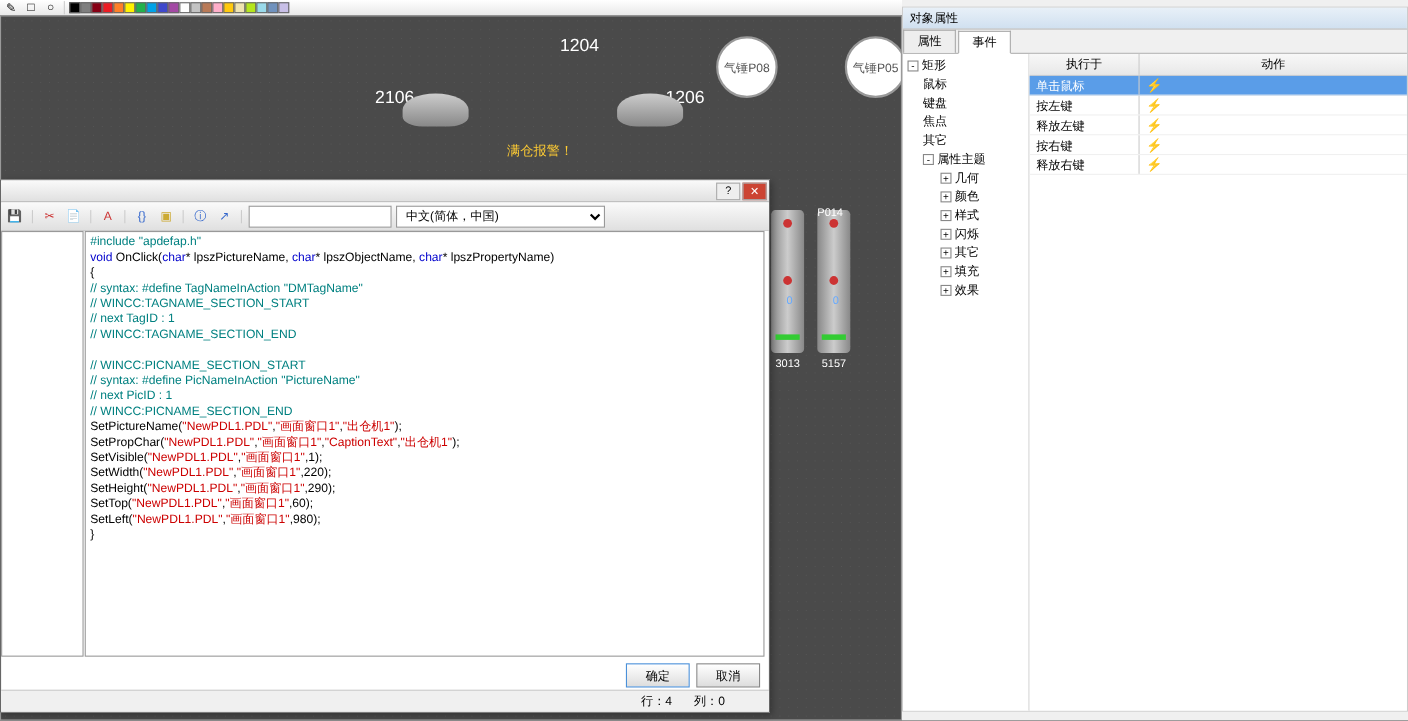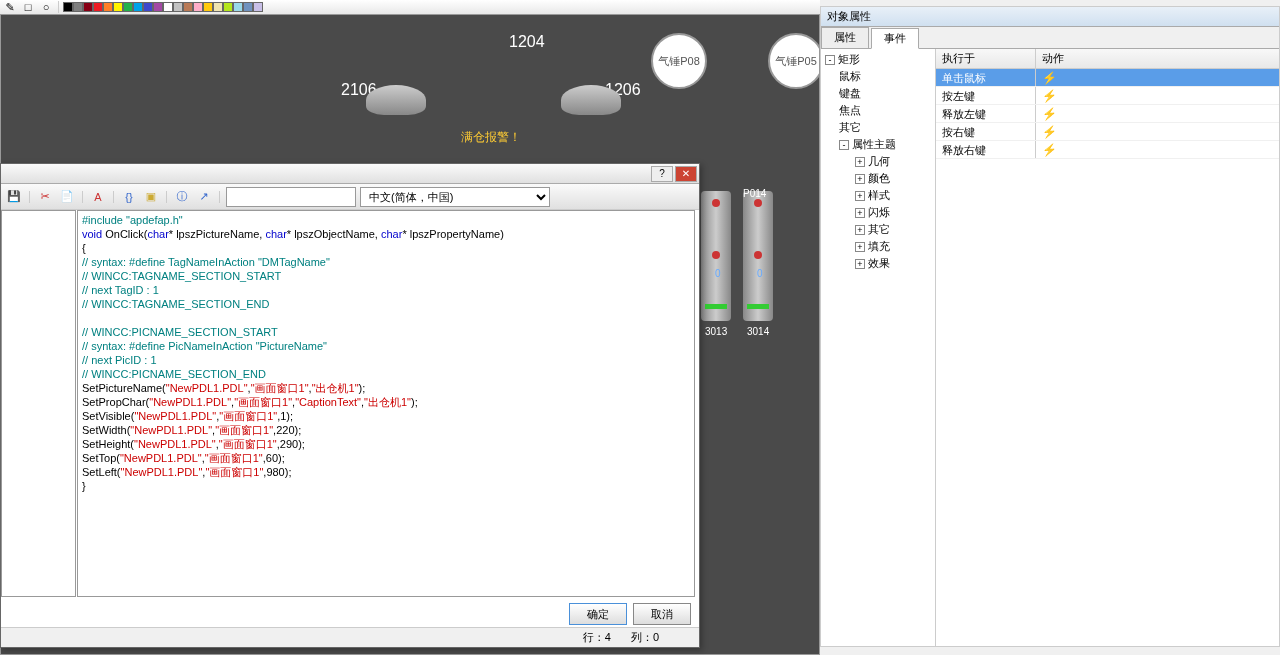--- a/index.html
+++ b/index.html
@@ -46,21 +46,21 @@
 .prop-tabs { height: 22px; display: flex; background: #f0f0f0; border-bottom: 1px solid #aaa; }
 .prop-tab { padding: 2px 12px; border: 1px solid #aaa; border-bottom: none; background: #eee; margin-right: 2px; cursor: pointer; font-size: 11px; }
 .prop-tab.active { background: #fff; border-bottom: 1px solid #fff; position: relative; top: 1px; }
 .prop-content { display: flex; height: calc(100% - 42px); }
 .tree-panel { width: 115px; background: #fff; border-right: 1px solid #ccc; padding: 2px; font-size: 11px; overflow-y: auto; }
 .tree-node { padding: 1px 2px; cursor: default; white-space: nowrap; }
 .tree-node .expander { display: inline-block; width: 10px; height: 10px; border: 1px solid #888; text-align: center; line-height: 8px; margin-right: 3px; cursor: pointer; font-size: 9px; }
 .tree-indent-1 { padding-left: 16px; }
 .tree-indent-2 { padding-left: 32px; }
 .events-panel { flex: 1; background: #fff; }
-.events-header { display: flex; background: linear-gradient(#f8f8f8, #e8e8e8); border-bottom: 1px solid #ccc; height: 20px; }
+.events-header { display: flex; background: linear-gradient(#f8f8f8, #e8e8e8); border-bottom: 1px solid #ccc; height: 20px; text-align: center; }
 .events-col-1 { width: 100px; padding: 2px 6px; border-right: 1px solid #ccc; font-size: 11px; }
 .events-col-2 { flex: 1; padding: 2px 6px; font-size: 11px; }
 .event-row { display: flex; height: 18px; border-bottom: 1px solid #f0f0f0; cursor: pointer; }
 .event-row.selected { background: #5a9de8; color: #fff; }
 .lightning { color: #66aa33; font-size: 12px; }
 .lightning.gray { color: #aaa; }
 </style>
 </head>
 <body>
 
@@ -115,21 +115,21 @@
   <div class="vert-device" style="top:176px;left:742px">
     <div class="led" style="top:8px"></div>
       <div class="led" style="top:60px"></div>
       <div class="bottom-green"></div>
   </div>
   <span class="device-label" style="top:173px;left:666px">P013</span>
   <span class="device-label" style="top:173px;left:742px">P014</span>
   <span class="device-label" style="top:253px;left:714px;color:#6af">0</span>
   <span class="device-label" style="top:253px;left:756px;color:#6af">0</span>
   <span class="device-label" style="top:311px;left:704px">3013</span>
-  <span class="device-label" style="top:311px;left:746px">3014</span>
+  <span class="device-label" style="top:311px;left:746px">5157</span>
 </div>
 
 <div class="code-dialog">
   <div class="code-titlebar">
     <div class="title-btn">?</div>
     <div class="title-btn close">✕</div>
   </div>
   <div class="code-toolbar">
     <span class="code-tool-icon">💾</span>
     <span class="separator-v"></span>

